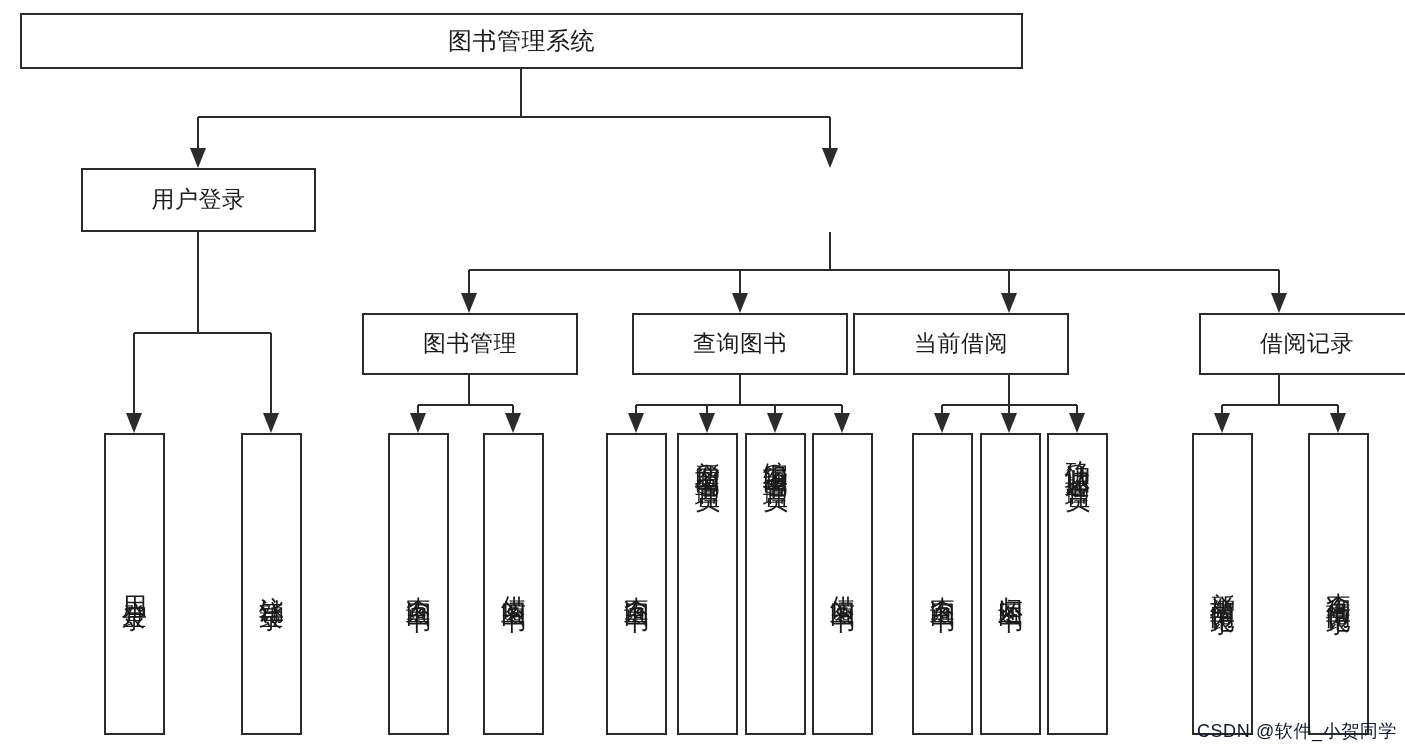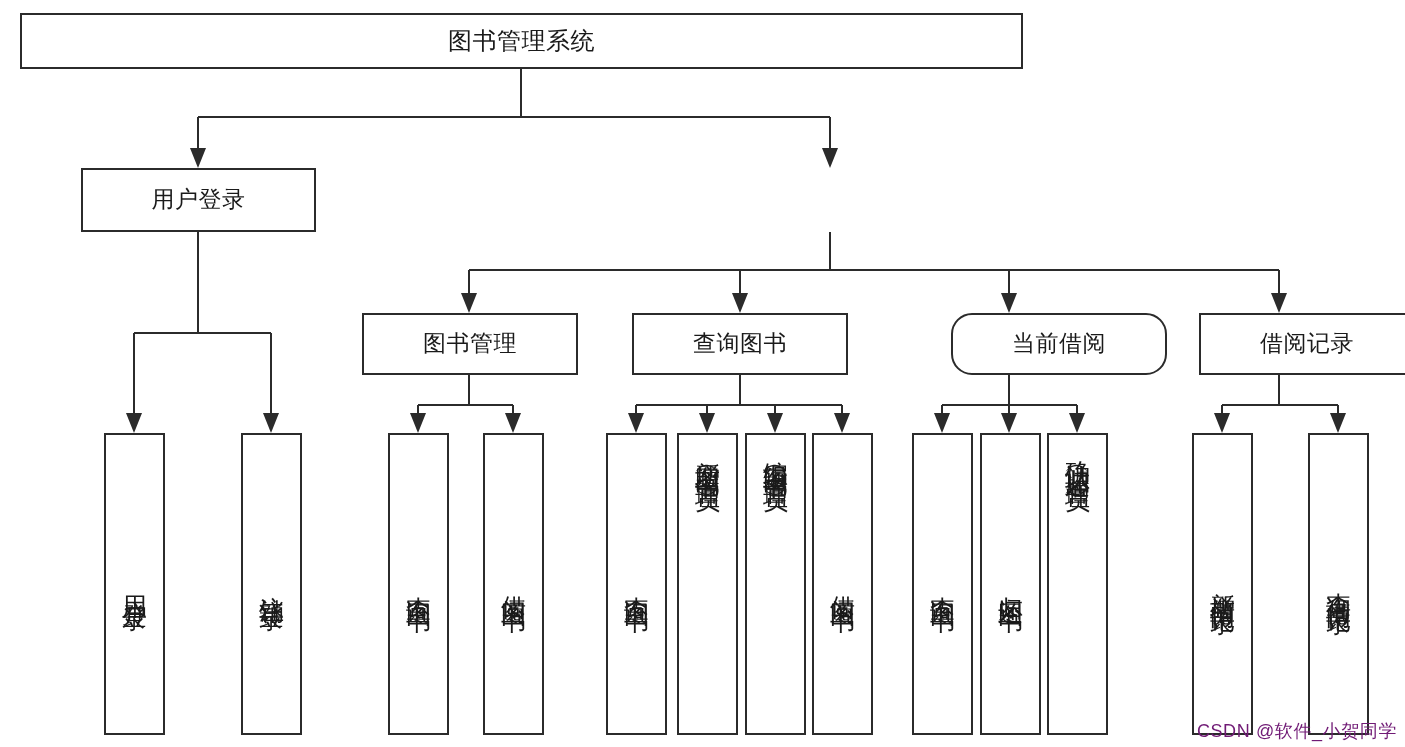--- a/index.html
+++ b/index.html
@@ -79,21 +79,21 @@
   .node.vertical.centered {
     align-items: center;
     padding-top: 0;
   }
   
   #watermark {
     position: absolute;
     right: 8px;
     bottom: 4px;
     font-size: 18px;
-    color: #701a75;
+    color: #0f172a;
     letter-spacing: 0.6px;
     white-space: nowrap;
     user-select: none;
   }
 </style>
 </head>
 <body>
 
 <div id="canvas">
 
@@ -166,21 +166,21 @@
   <div class="node horizontal" style="left:81px; top:168px; width:235px; height:64px;">
     <span class="label">用户登录</span>
   </div>
 
   <div class="node horizontal" style="left:362px; top:313px; width:216px; height:62px;">
     <span class="label">图书管理</span>
   </div>
   <div class="node horizontal" style="left:632px; top:313px; width:216px; height:62px;">
     <span class="label">查询图书</span>
   </div>
-  <div class="node horizontal" style="left:951px; top:313px; width:216px; height:62px;border-radius:21px;">
+  <div class="node horizontal" style="left:853px; top:313px; width:216px; height:62px;">
     <span class="label">当前借阅</span>
   </div>
   <div class="node horizontal" style="left:1171px; top:313px; width:216px; height:62px;margin-left:28px;">
     <span class="label">借阅记录</span>
   </div>
 
   <div class="node vertical centered" style="left:104px; top:433px; width:61px; height:302px;">
     <span class="label">用户登录</span>
   </div>
   <div class="node vertical centered" style="left:241px; top:433px; width:61px; height:302px;">

